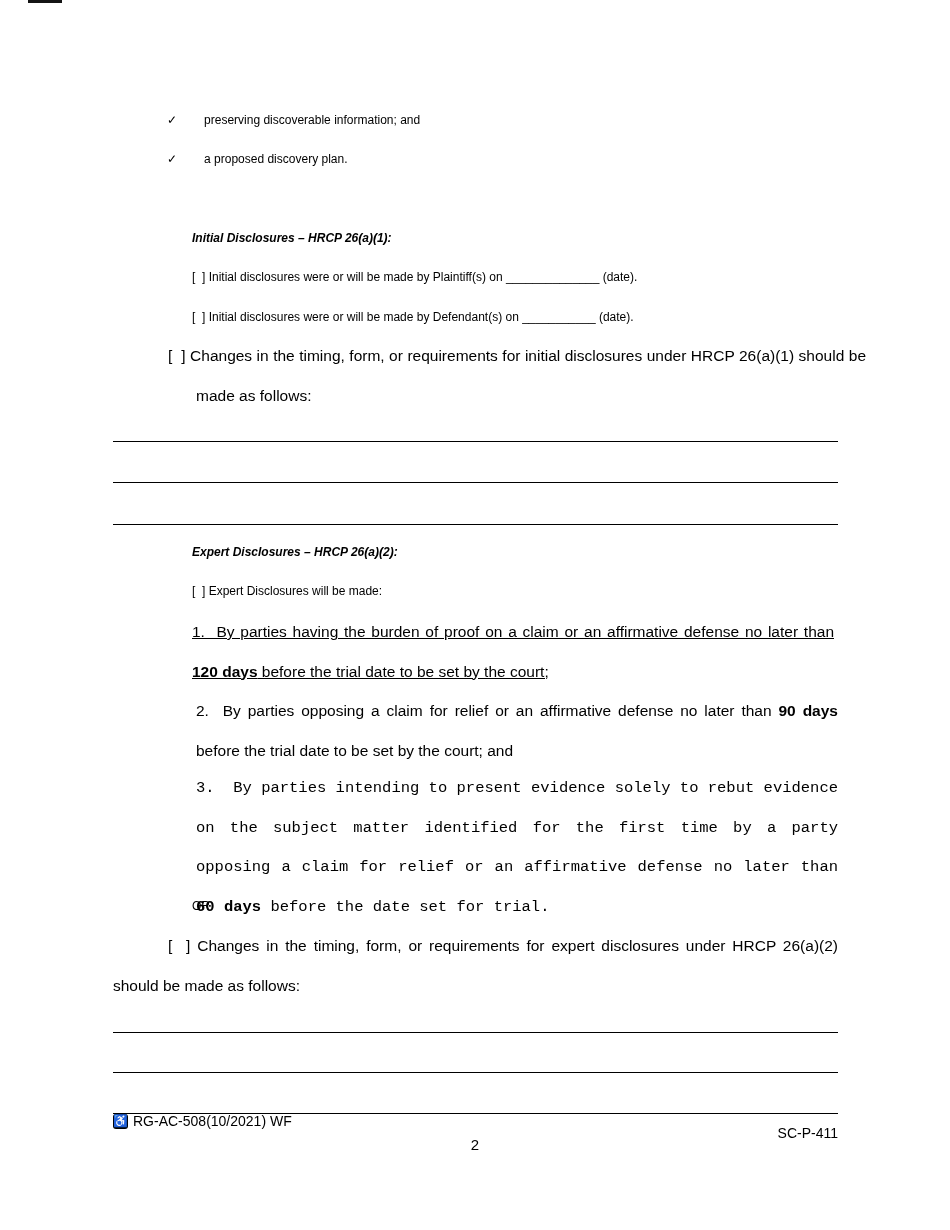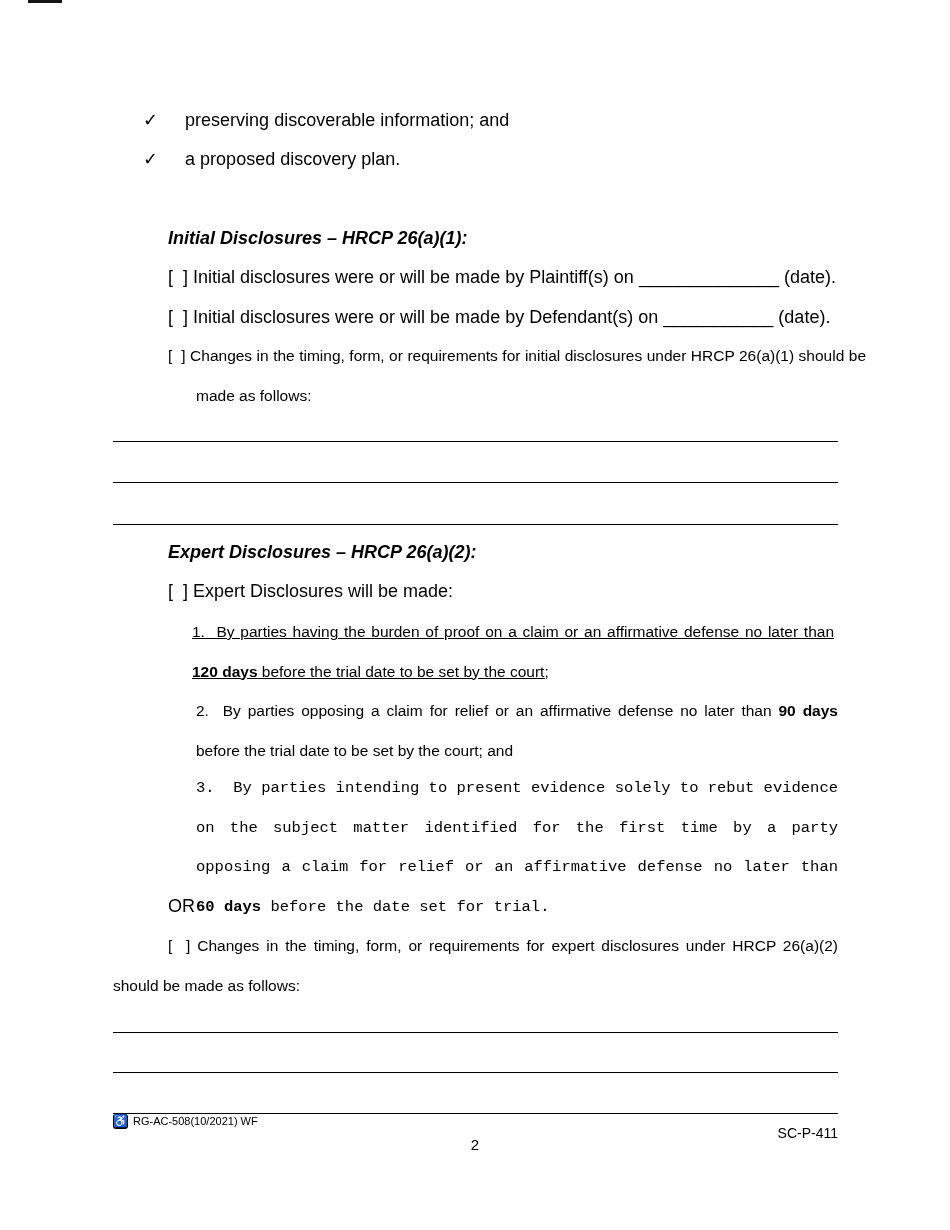--- a/index.html
+++ b/index.html
@@ -4,34 +4,34 @@
 <style>
   html,body{margin:0;padding:0;background:#ffffff;}
   .page{
     position:relative;
     width:950px;height:1230px;
     background:#ffffff;
     font-family:"Liberation Sans", sans-serif;
     color:#000;
     overflow:hidden;
   }
-  .txt{position:absolute;font-size:18px;line-height:39.5px;white-space:nowrap;}
+  .txt{position:absolute;font-size:12px;line-height:39.5px;white-space:nowrap;margin-left:24px;}
   .para{position:absolute;font-size:15.5px;line-height:39.5px;text-align:justify;white-space:normal;}
   .bold{font-weight:bold;}
   .ul{text-decoration:underline;text-underline-offset:3px;}
   .check{display:inline-block;width:27px;}
   .fill-line{position:absolute;border-bottom:1px solid #000;height:16px;}
   .hang{padding-left:28px;text-indent:-28px;}
   .indent-first{text-indent:55px;}
   .footer-left{position:absolute;left:113px;top:1114px;display:flex;align-items:center;gap:5px;}
   .access-icon{
     display:inline-block;width:15px;height:15px;border-radius:3px;
     background:#000;color:#fff;font-size:12px;line-height:15px;text-align:center;
   }
-  .form-code{font-size:11px;line-height:15px;}
+  .form-code{font-size:14px;line-height:15px;}
   .doc-code{position:absolute;right:112px;top:1124px;font-size:14px;line-height:18px;}
   .page-number{position:absolute;left:0;top:1136px;width:100%;text-align:center;font-size:15px;line-height:18px;}
   .scan-artifact{position:absolute;left:28px;top:0;width:34px;height:3px;background:#141414;}
 </style>
 </head>
 <body>
 
 <div class="page">
 
   <div class="scan-artifact"></div>

